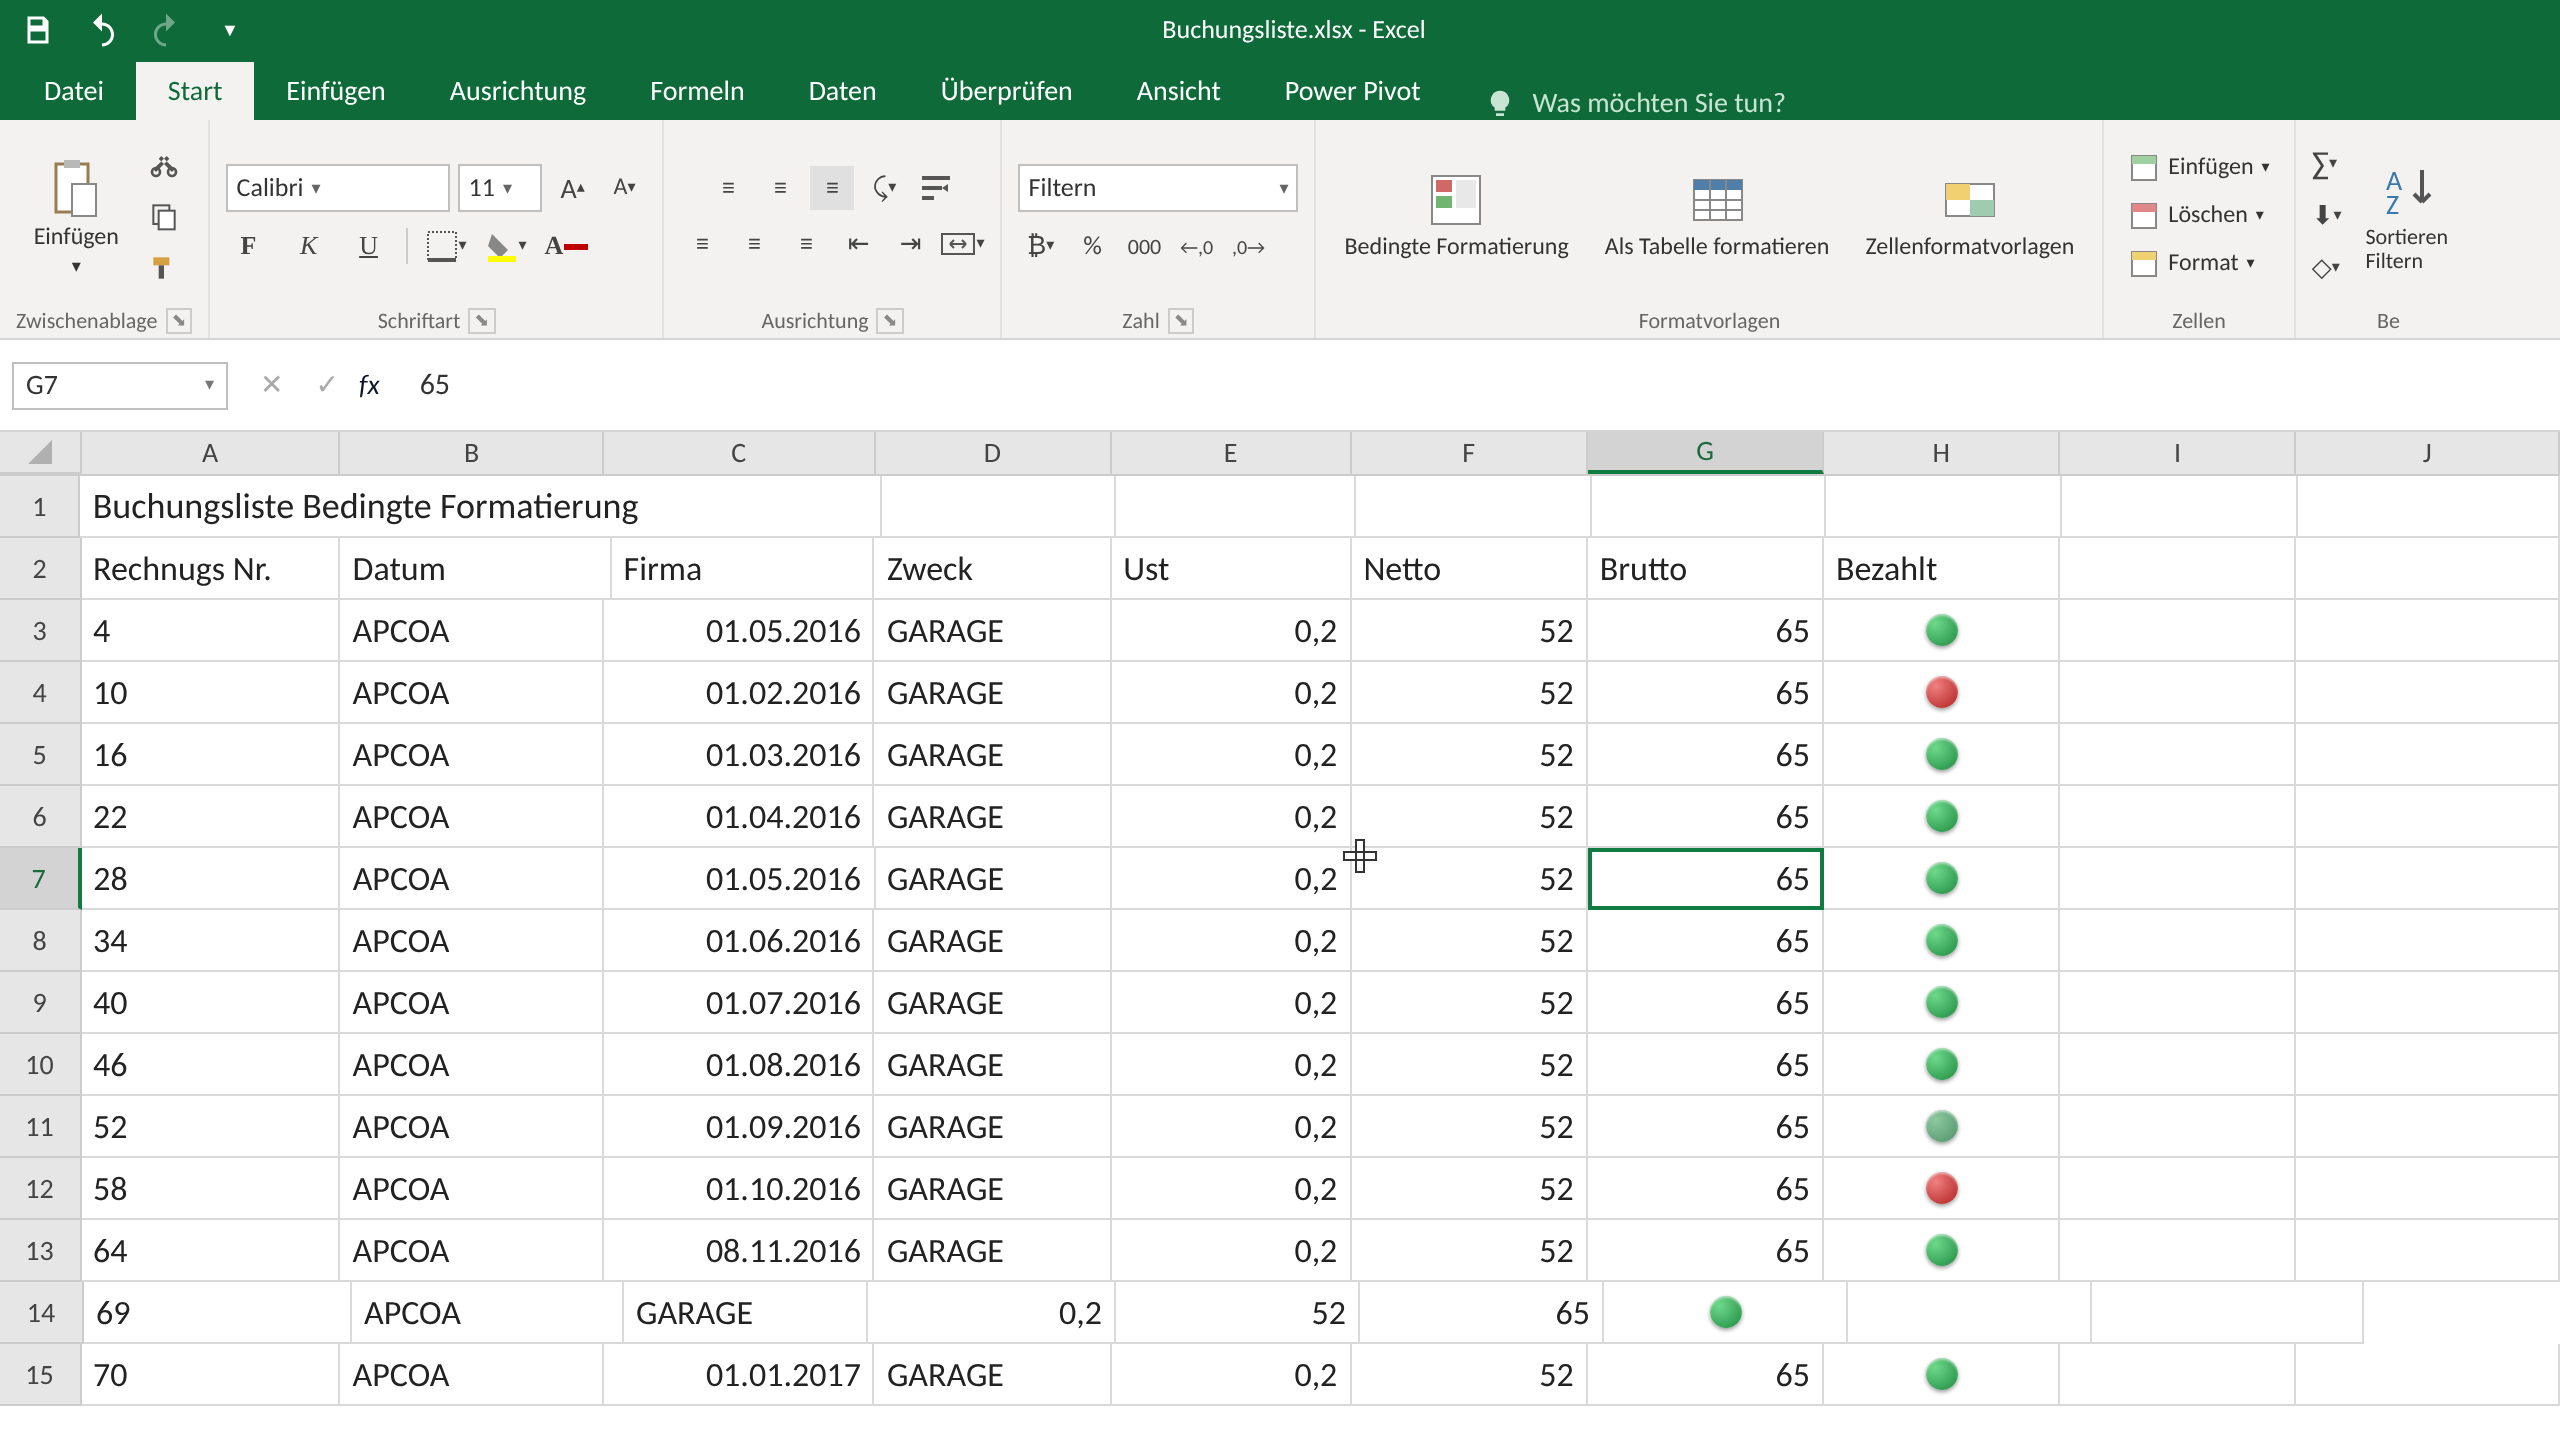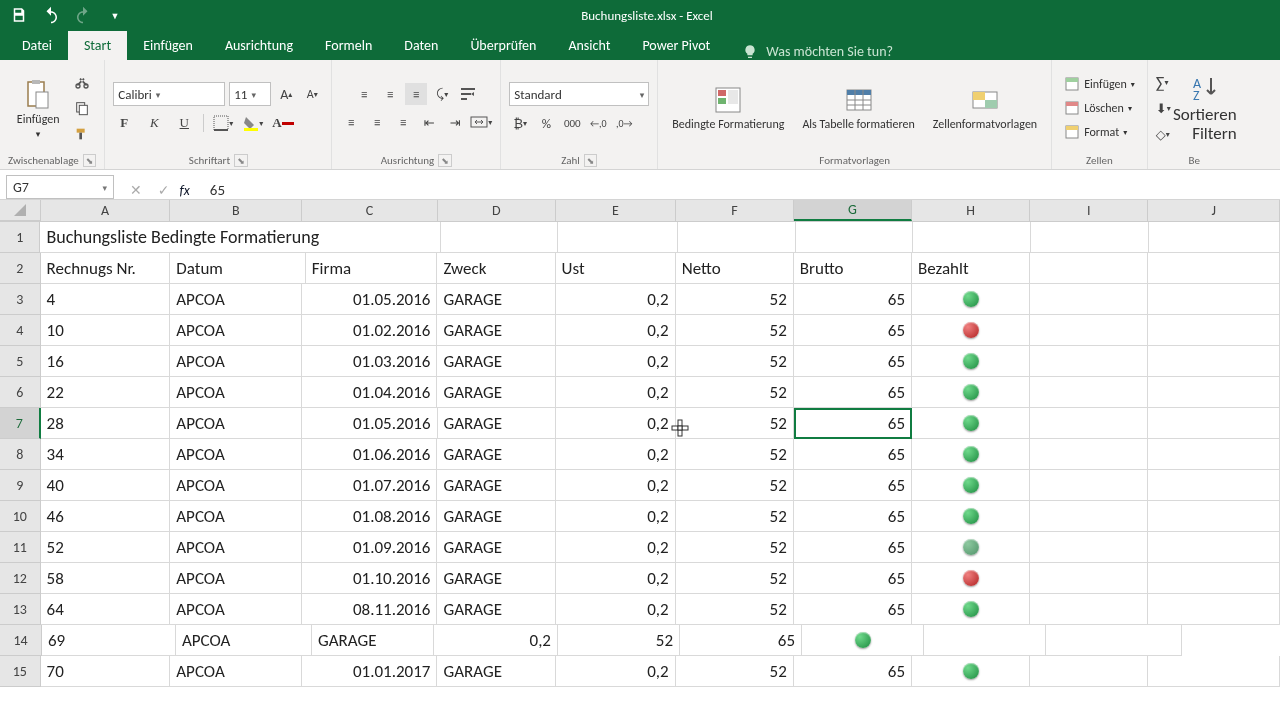--- a/index.html
+++ b/index.html
@@ -162,23 +162,23 @@
   display: flex;
   align-items: center;
   font-size: 12px;
   color: #333;
   gap: 4px;
   padding: 2px 4px;
   cursor: pointer;
 }
 
 .formula-bar {
-  height: 30px;
-  display: flex;
-  align-items: flex-end;
+  height: 46px;
+  display: flex;
+  align-items: center;
   border-bottom: 1px solid #d4d4d4;
   background: #fff;
 }
 .name-box {
   width: 108px;
   height: 24px;
   border: 1px solid #c0c0c0;
   margin: 0 6px;
   display: flex;
   align-items: center;
@@ -479,21 +479,21 @@
     <div class="ribbon-group-label">
       <span>Ausrichtung</span>
       <span class="dialog-launch">⬊</span>
     </div>
   </div>
 
   <div class="ribbon-group">
     <div class="ribbon-group-body">
       <div class="vstack" style="gap:6px;align-items:flex-start">
         <div class="combo" style="width:140px">
-          <span>Standard</span>
+          <span>Filtern</span>
           <span class="caret" style="margin-left:auto">▾</span>
         </div>
         <div class="hstack">
           <span class="icon-btn">₿<span style="font-size:8px">▾</span></span>
           <span class="icon-btn">%</span>
           <span class="icon-btn" style="font-size:11px">000</span>
           <span class="icon-btn" style="font-size:10px">←,0</span>
           <span class="icon-btn" style="font-size:10px">,0→</span>
         </div>
       </div>
@@ -580,21 +580,21 @@
         <span class="icon-btn" style="width:auto;font-size:16px">∑<span style="font-size:8px">▾</span></span>
         <span class="icon-btn" style="width:auto">⬇<span style="font-size:8px">▾</span></span>
         <span class="icon-btn" style="width:auto">◇<span style="font-size:8px">▾</span></span>
       </div>
       <div class="big-btn" style="width:56px">
         <svg viewBox="0 0 32 32">
             <text x="4" y="16" font-size="14" fill="#3a78b0">A</text>
             <text x="4" y="28" font-size="14" fill="#3a78b0">Z</text>
             <path d="M22 6v16m0 0l-4-4m4 4l4-4" stroke="#555" fill="none" stroke-width="2"></path>
           </svg>
-        <span style="text-align:right;line-height:1.1;font-size:17px">Sortieren Filtern</span>
+        <span style="text-align:left;line-height:1.1;font-size:11px">Sortieren Filtern</span>
       </div>
     </div>
     <div class="ribbon-group-label">
       <span>Be</span>
     </div>
   </div>
 </div>
 
 <div class="formula-bar">
   <div class="name-box">

